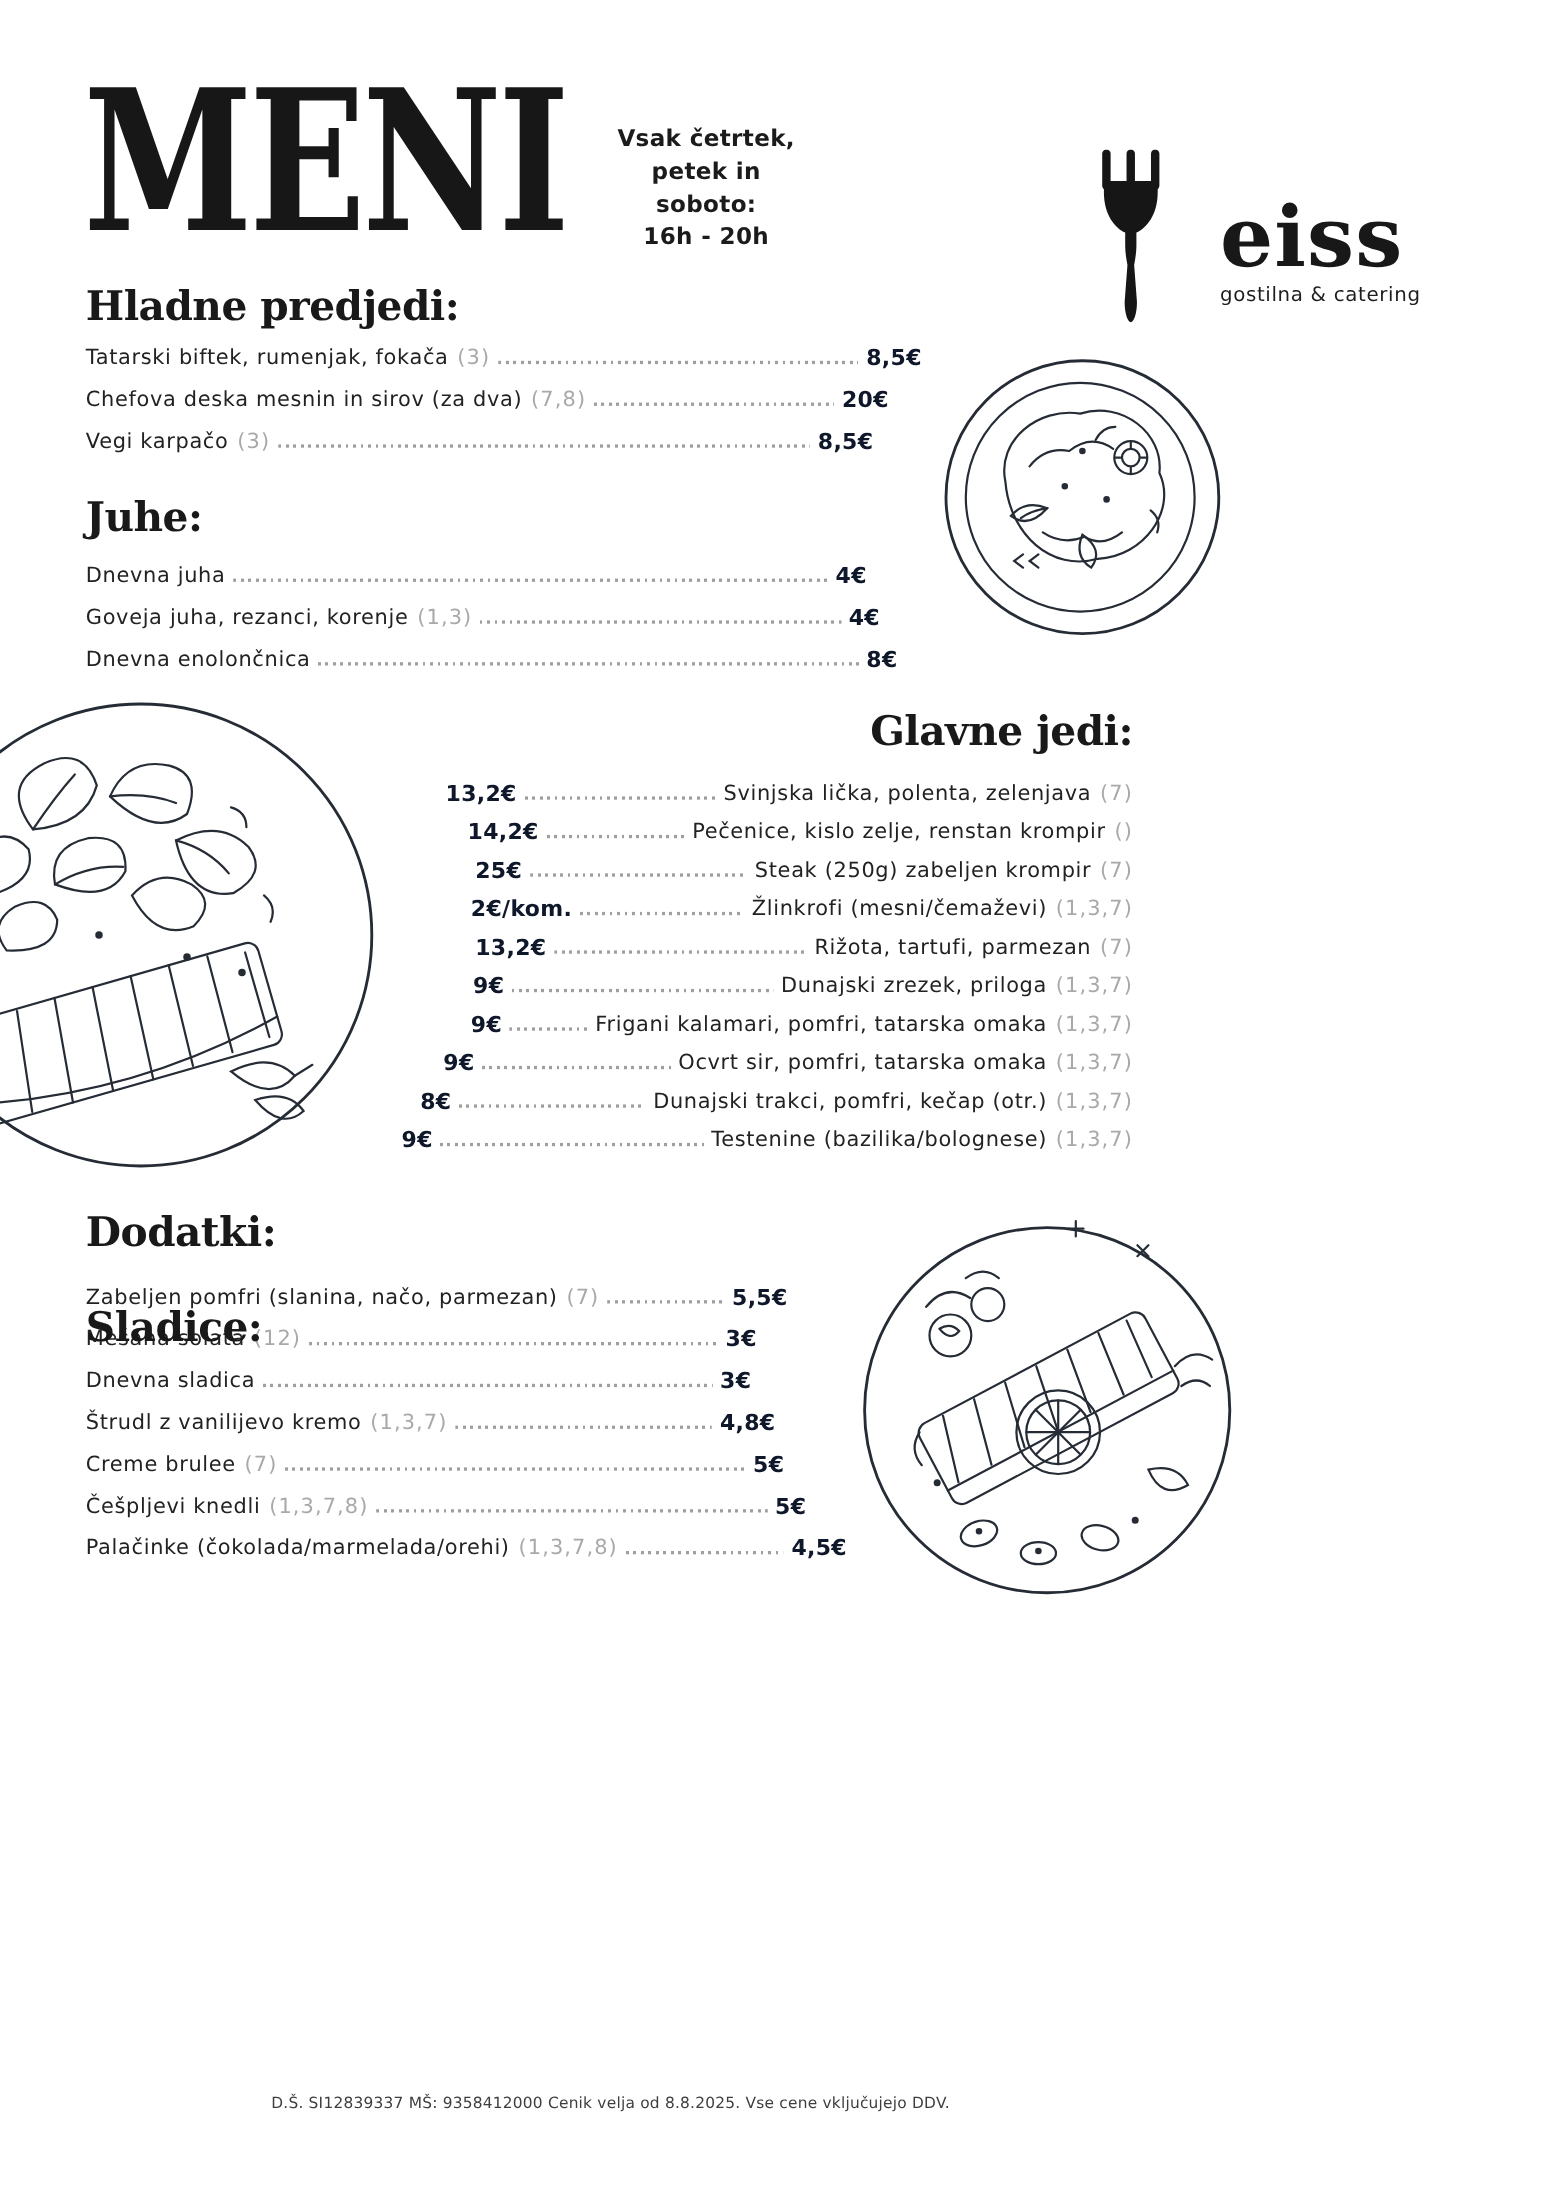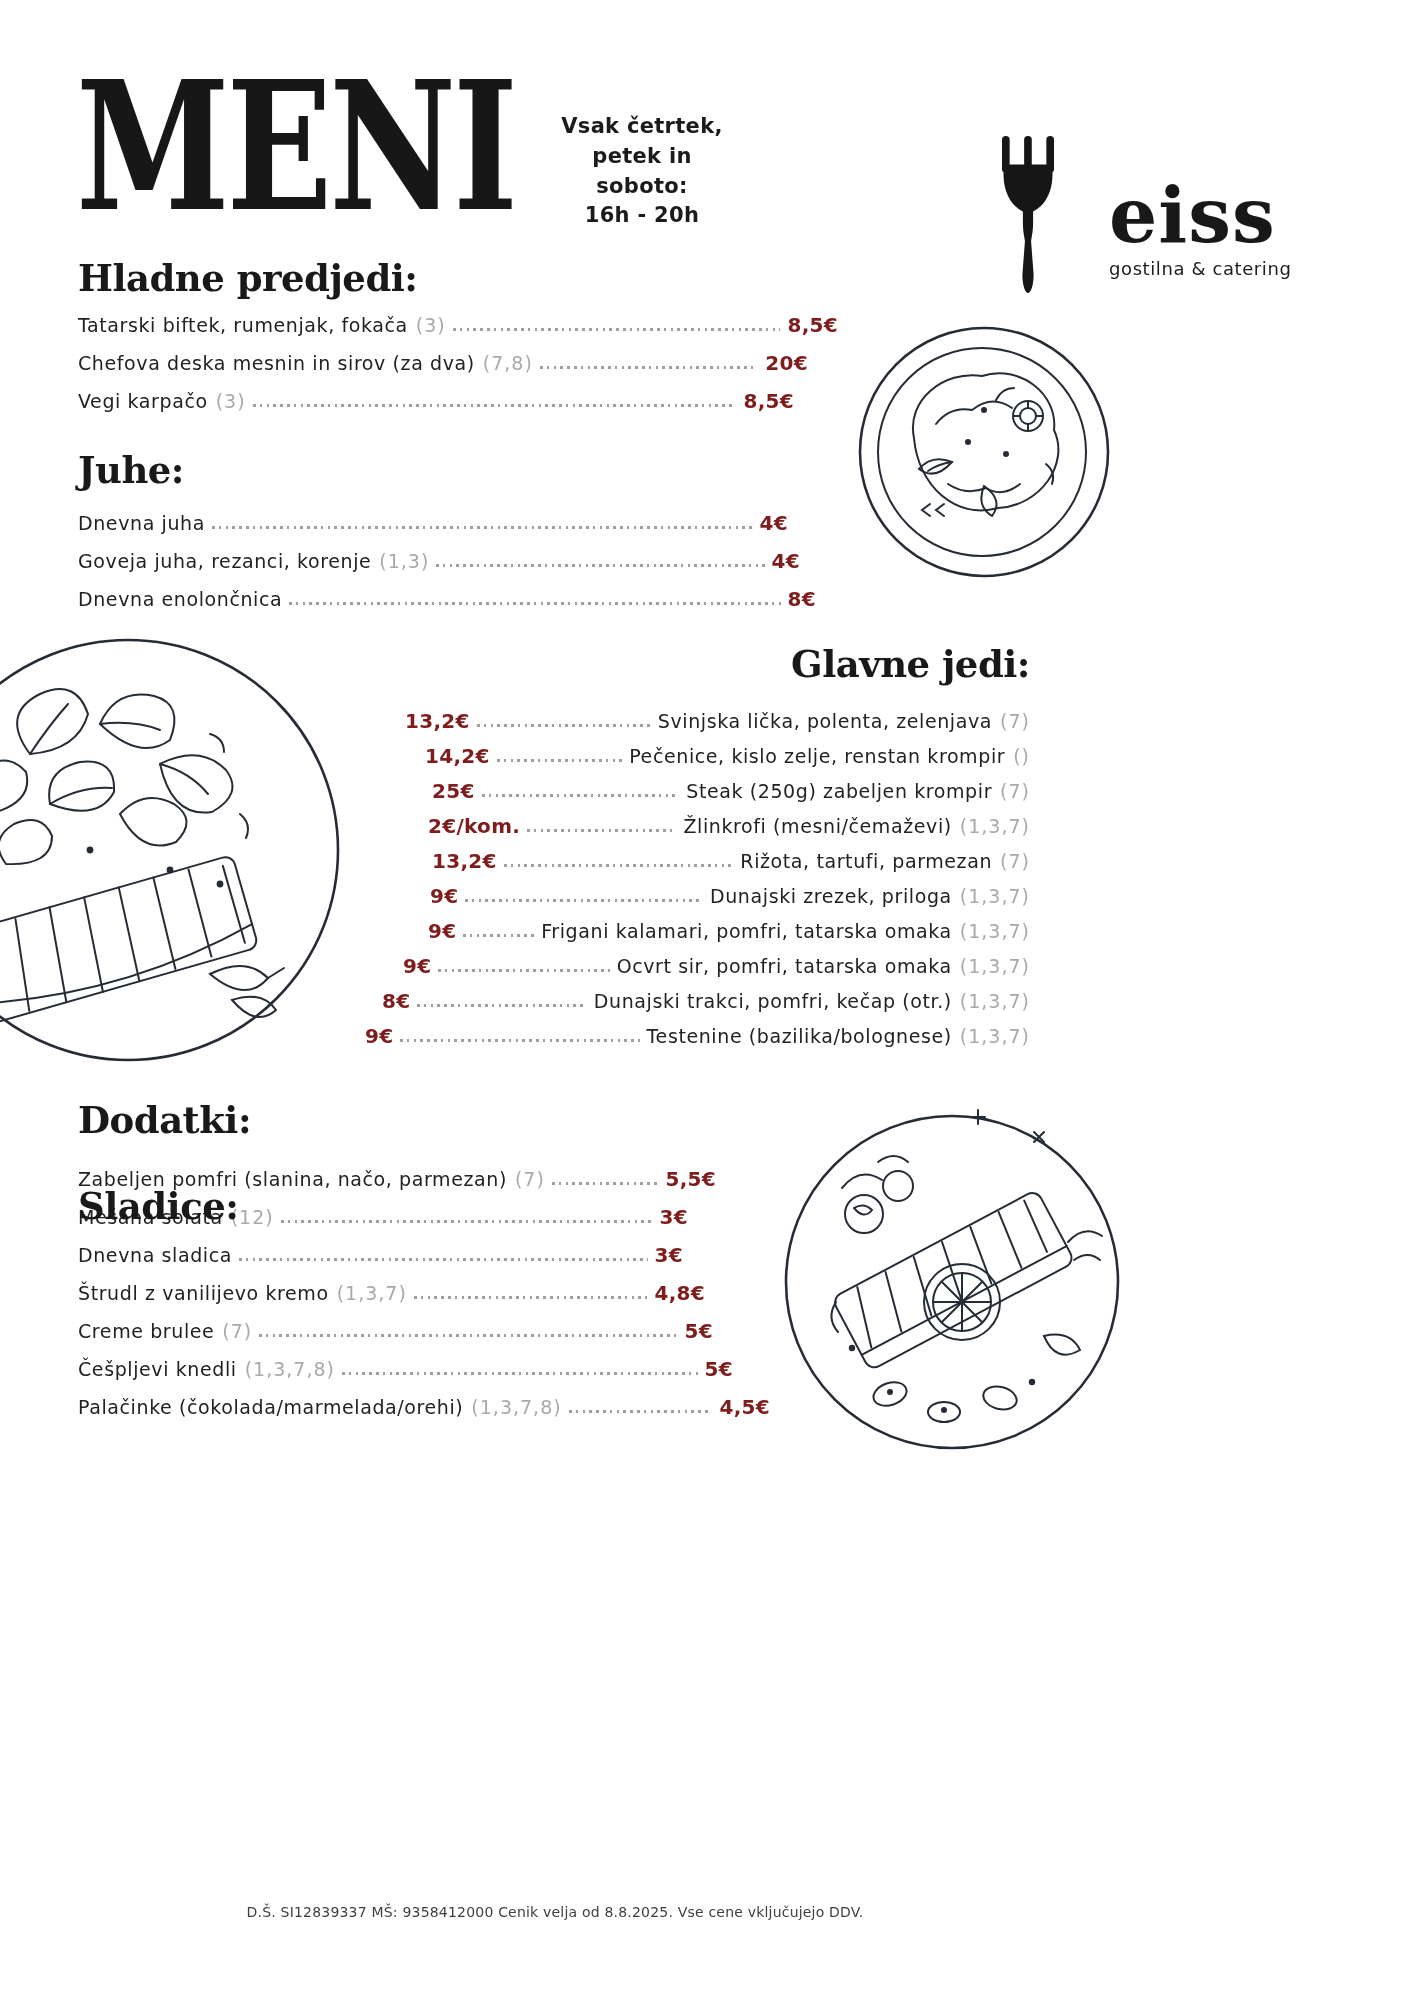--- a/index.html
+++ b/index.html
@@ -36,21 +36,21 @@
   .sec{position:absolute;left:78px;}
   .rows{display:flex;flex-direction:column;gap:12px;}
   .row{display:flex;align-items:flex-end;font-size:19px;line-height:26px;letter-spacing:.6px;color:#222;}
   .nm{white-space:nowrap;}
   .al{color:#a9a9a9;letter-spacing:1px;}
   .al:not(:empty){margin-left:8px;}
   .lead{
     flex:1;height:3px;min-width:14px;margin:0 7px 7px 7px;
     background:repeating-linear-gradient(90deg,#9f9f9f 0 2.6px,transparent 2.6px 6.8px);
   }
-  .pr{font-weight:700;font-size:20px;letter-spacing:.3px;color:#7f1d1d;white-space:nowrap;}
+  .pr{font-weight:700;font-size:20px;letter-spacing:.3px;color:#0f172a;white-space:nowrap;}
   
   .sec-cold{top:256px;}   .sec-cold .heading{margin-bottom:12px;}
   .sec-soups{top:448px;}  .sec-soups .heading{margin-bottom:18px;}
   .sec-mains{top:642px;right:384px;text-align:right;}
   .sec-mains .heading{margin-bottom:22px;}
   .sec-mains .rows{align-items:flex-end;gap:9px;}
   .sec-sides{top:1098px;} .sec-sides .heading{margin-bottom:24px;}
   .sec-sweets{top:1184px;}.sec-sweets .heading{margin-bottom:14px;}
   
   .sec-cold  .row:nth-child(1){width:760px}

